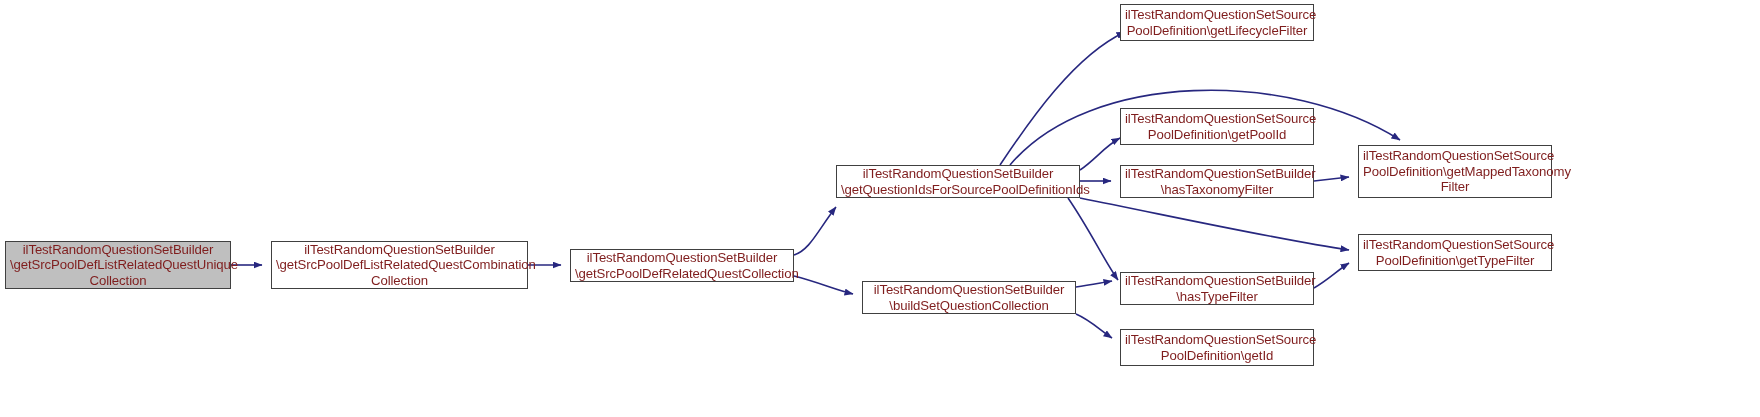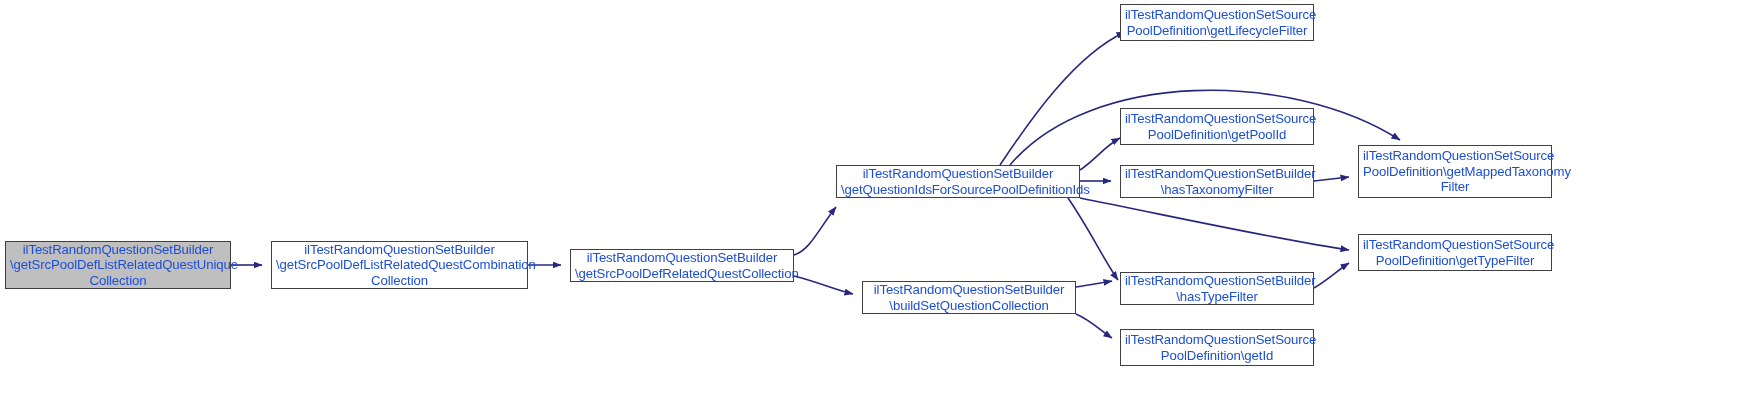--- a/index.html
+++ b/index.html
@@ -20,21 +20,21 @@
     left: 0;
     top: 0;
     width: 1760px;
     height: 417px;
   }
   .node {
     position: absolute;
     box-sizing: border-box;
     border: 1px solid #404040;
     background: #ffffff;
-    color: #1d4ed8;
+    color: #7f1d1d;
     font-size: 13.2px;
     line-height: 15.5px;
     display: flex;
     align-items: center;
     justify-content: flex-start;
     text-align: center;
     padding: 2px 4px;
     white-space: pre-line;
     letter-spacing: -0.1px;
   }

